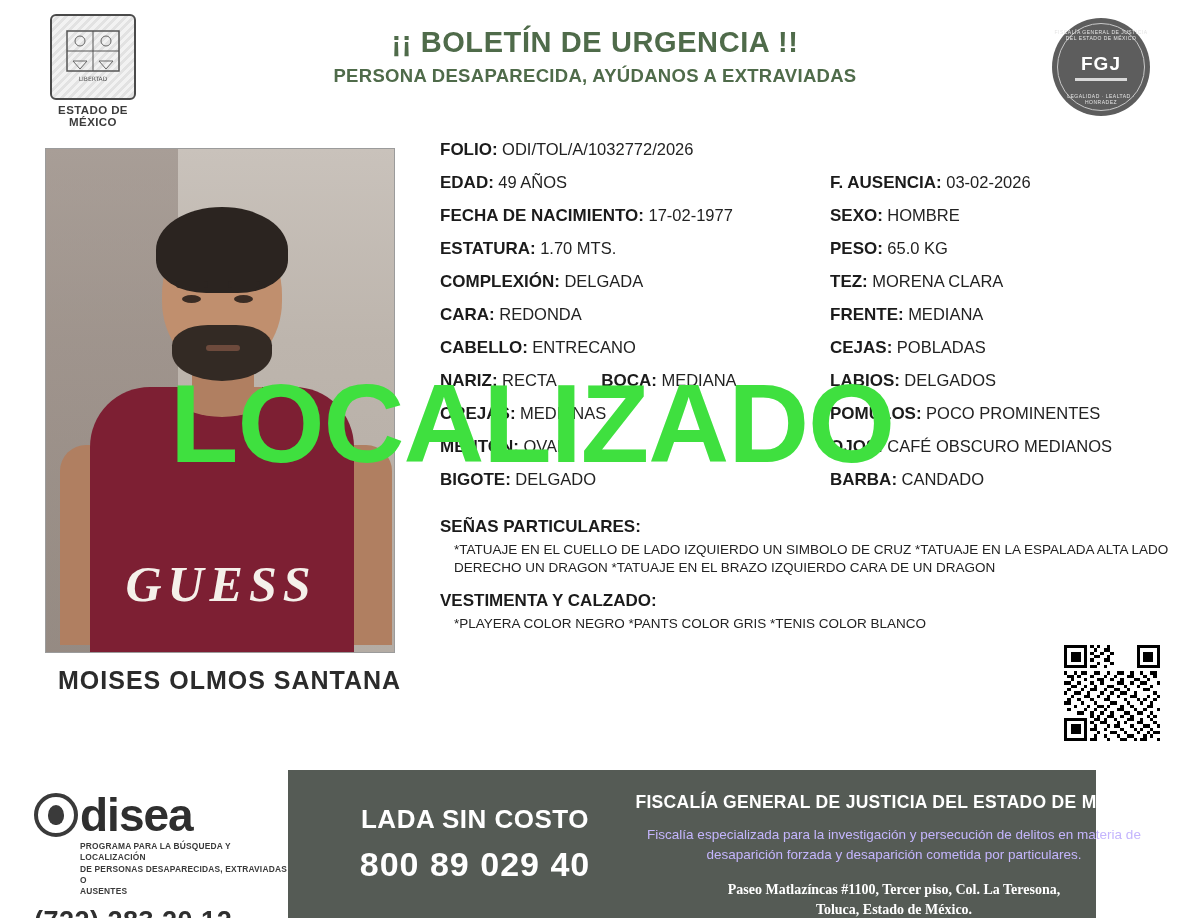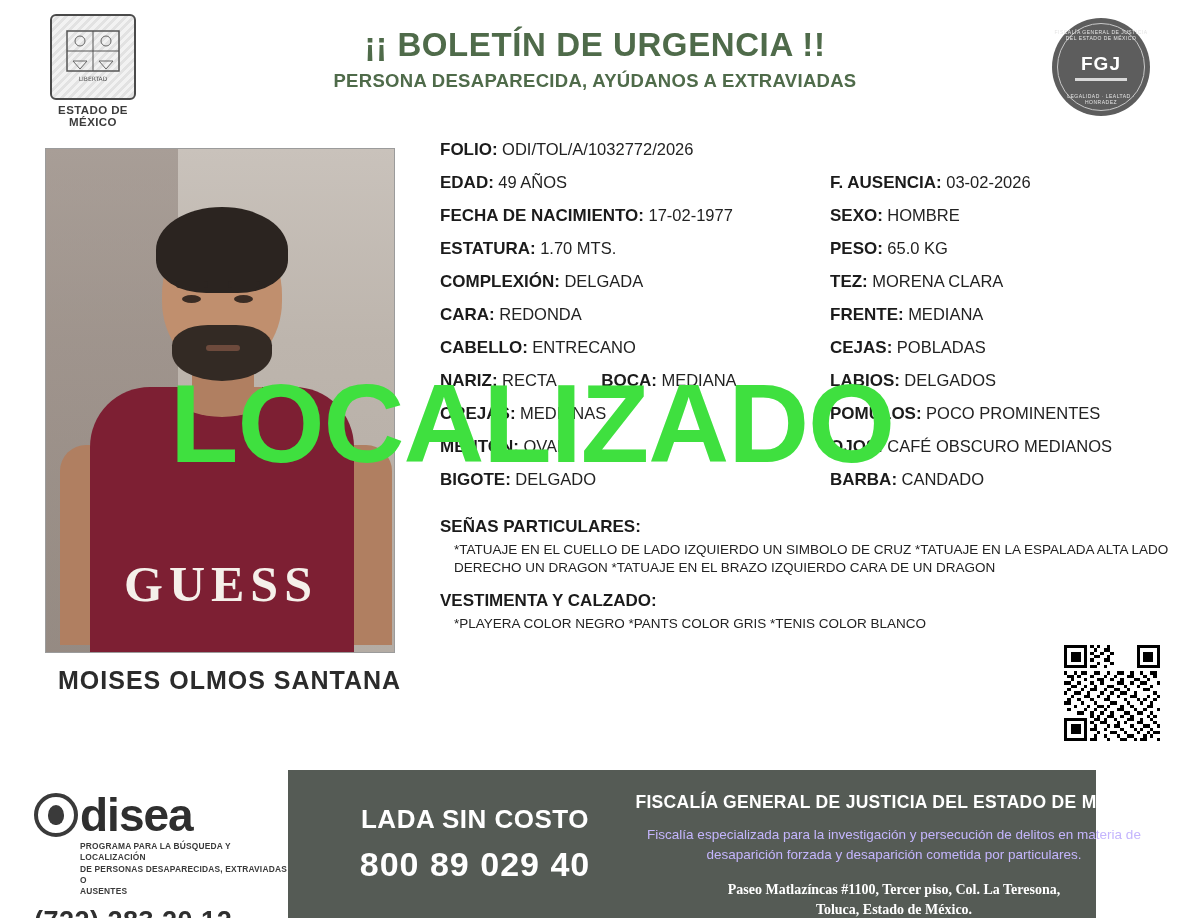--- a/index.html
+++ b/index.html
@@ -30,21 +30,21 @@
   }
   .edomex-seal .shield svg { display:block; }
   .edomex-seal .caption {
     font-size:11.5px; font-weight:bold; letter-spacing:.4px;
     color:#3c3c3c; margin-top:4px;
   }
   .title-block {
     position:absolute; left:230px; top:26px; width:730px; text-align:center;
   }
   .title-main {
-    font-size:33px; font-weight:bold; letter-spacing:.6px;
+    font-size:29px; font-weight:bold; letter-spacing:.6px;
     color:#4f6b4a;
   }
   .title-sub {
     font-size:18.5px; font-weight:bold; letter-spacing:.3px;
     color:#4f6b4a; margin-top:6px;
   }
   .fgj-logo {
     position:absolute; right:38px; top:18px;
     width:98px; height:98px; border-radius:50%;
     background:#5d5d5d; color:#fff;
@@ -120,21 +120,21 @@
     background:#b07f61; border-radius:0 0 50% 50%;
   }
   .ph-arm-l, .ph-arm-r {
     position:absolute; top:296px; width:54px; height:200px; background:#b07f61;
   }
   .ph-arm-l { left:14px; border-radius:26px 0 0 0; }
   .ph-arm-r { left:292px; border-radius:0 26px 0 0; }
   .ph-guess {
     position:absolute; left:0; top:406px; width:350px; text-align:center;
     font-family:"Liberation Serif", serif;
-    font-size:50px; font-weight:bold; letter-spacing:6px; color:#f5f0ea;
+    font-size:50px; font-weight:bold; letter-spacing:6px; color:#f5f0ea;font-style:italic;
   }
   .photo-name {
     position:absolute; left:58px; top:666px;
     font-size:25px; font-weight:bold; letter-spacing:1px; color:#2b2b2b;
   }
 
   
   .details { position:absolute; left:440px; top:140px; width:730px; }
   .col-l { width:390px; }
   .col-r { width:330px; }

